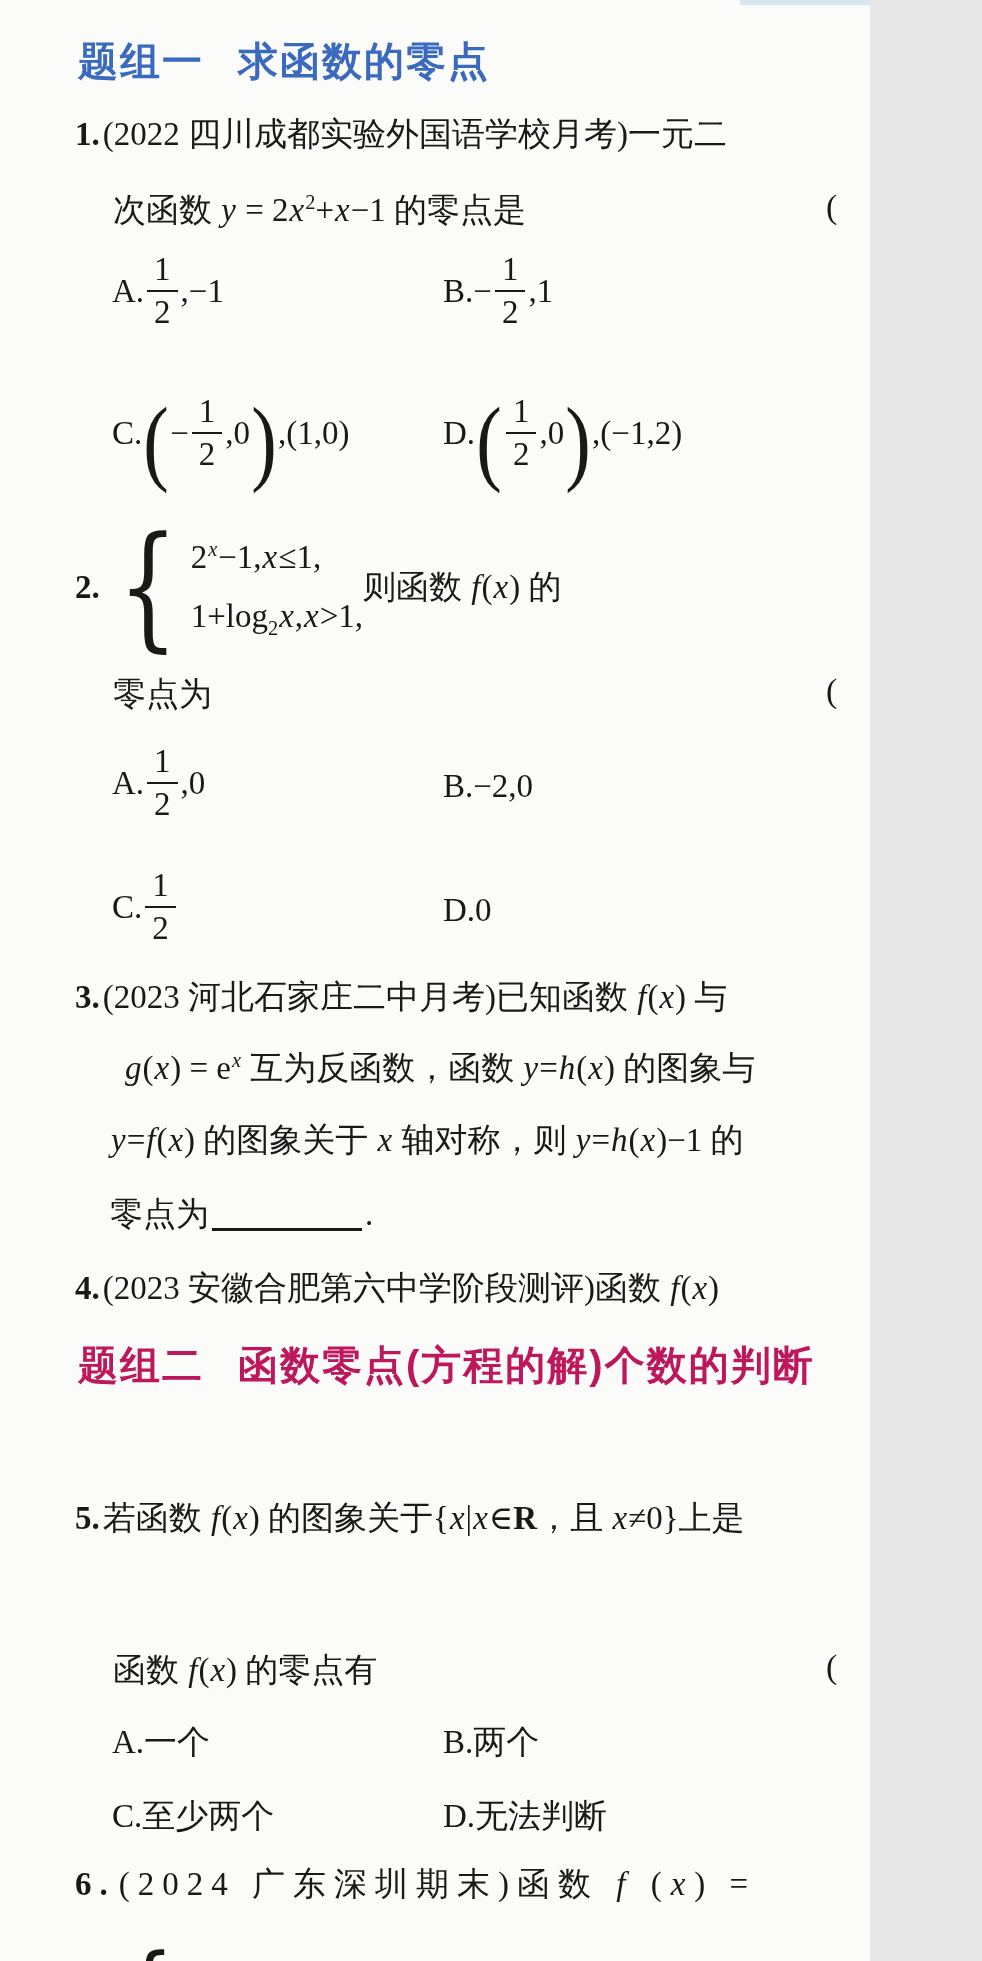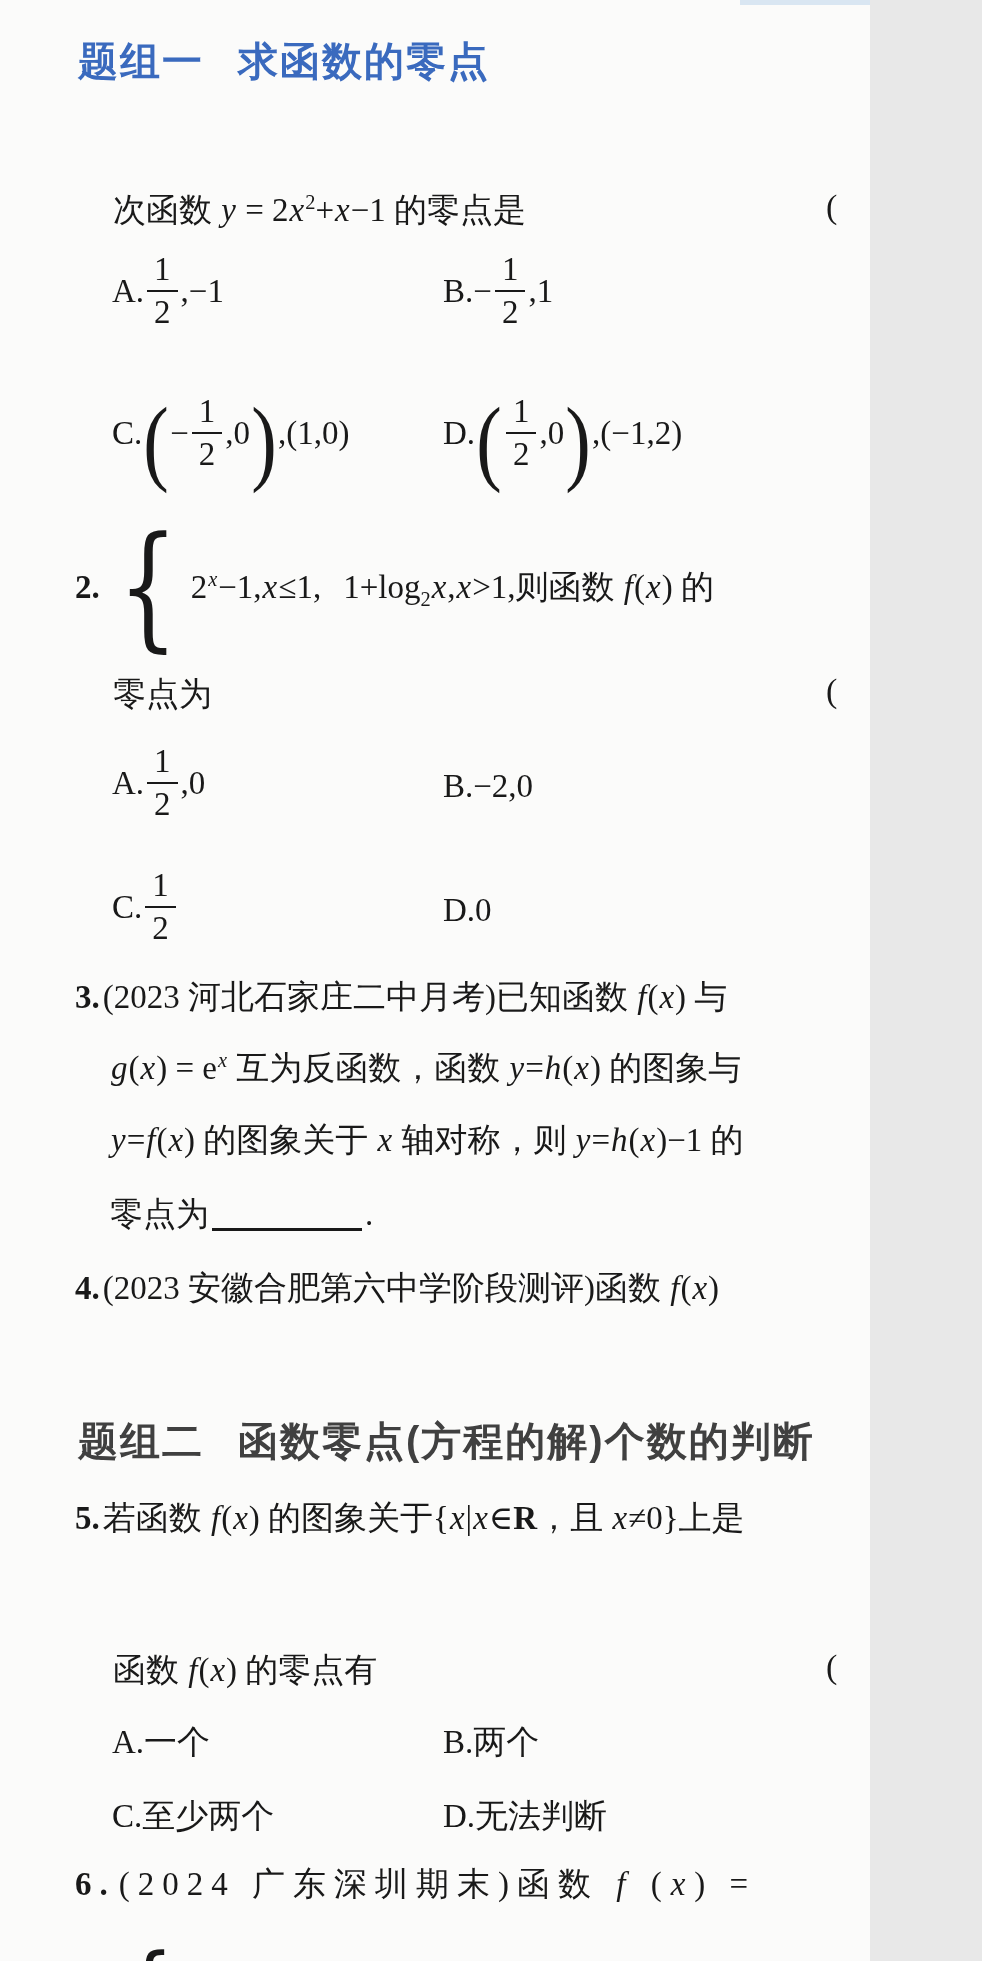--- a/index.html
+++ b/index.html
@@ -31,34 +31,35 @@
   .blank{display:inline-block;border-bottom:3px solid #191919;height:1.0em;vertical-align:-6px;margin:0 3px;}
   .bigparen{
     display:inline-block;font-size:2.9em;font-weight:400;line-height:1;
     transform:scaleX(0.8);vertical-align:-0.3em;margin:0 -2px;
   }
   .pw-row{position:absolute;display:flex;align-items:center;white-space:nowrap;}
   .brace{
     font-family:"DejaVu Serif",serif;font-size:135px;font-weight:200;
     display:inline-block;transform:scaleX(0.7);line-height:0.9;margin:0 -6px 0 2px;
   }
-  .pw-lines{display:inline-flex;gap:22px;padding-left:6px;}
+  .pw-lines{display:inline-flex;flex-direction:column;gap:22px;padding-left:6px;}
   .spread{letter-spacing:8px;}
   .answer-paren{position:absolute;left:826px;white-space:nowrap;font-size:34px;}
 </style>
 </head>
 <body>
 
 <div class="page">
   <div class="corner-strip"></div>
 
   <div class="heading" style="top:34px;left:78px;color:#3a6abe">
     <span>题组一</span><span class="hgap"></span><span>求函数的零点</span>
   </div>
 
+  <div class="ln" style="top:112px;left:75px"><b class="pnum">1.</b><span><span>(2022 四川成都实验外国语学校月考)一元二</span></span></div>
   <div class="ln" style="top:188px;left:113px"><span><span>次函数 </span><i class="var">y</i><span> = 2</span><i class="var">x</i><sup>2</sup><span>+</span><i class="var">x</i><span>−1 的零点是</span></span></div>
   <div class="answer-paren" style="top:188px"><span>(</span><span class="gap" style="width: 66px;"></span><span>)</span></div>
   <div class="ln" style="top:250px;left:112px"><span>A.</span><span class="frac"><span class="num">1</span><span class="den">2</span></span><span>,−1</span></div>
   <div class="ln" style="top:250px;left:443px"><span>B.−</span><span class="frac"><span class="num">1</span><span class="den">2</span></span><span>,1</span></div>
   <div class="ln" style="top:392px;left:112px"><span>C.</span><span class="bigparen">(</span><span>−</span><span class="frac"><span class="num">1</span><span class="den">2</span></span><span>,0</span><span class="bigparen">)</span><span>,(1,0)</span></div>
   <div class="ln" style="top:392px;left:443px"><span>D.</span><span class="bigparen">(</span><span class="frac"><span class="num">1</span><span class="den">2</span></span><span>,0</span><span class="bigparen">)</span><span>,(−1,2)</span></div>
 
   <div class="pw-row" style="top:516px;left:75px;height:142px">
     <b class="pnum">2.</b>
       <span class="brace">{</span>
@@ -69,27 +70,27 @@
       <span><span> 则函数 </span><i class="var">f</i><span>(</span><i class="var">x</i><span>) 的</span></span>
   </div>
   <div class="ln" style="top:672px;left:113px"><span>零点为</span></div>
   <div class="answer-paren" style="top:672px"><span>(</span><span class="gap" style="width: 66px;"></span><span>)</span></div>
   <div class="ln" style="top:742px;left:112px"><span>A.</span><span class="frac"><span class="num">1</span><span class="den">2</span></span><span>,0</span></div>
   <div class="ln" style="top:768px;left:443px"><span>B.−2,0</span></div>
   <div class="ln" style="top:866px;left:112px"><span>C.</span><span class="frac"><span class="num">1</span><span class="den">2</span></span></div>
   <div class="ln" style="top:892px;left:443px"><span>D.0</span></div>
 
   <div class="ln" style="top:975px;left:75px"><b class="pnum">3.</b><span><span>(2023 河北石家庄二中月考)已知函数 </span><i class="var">f</i><span>(</span><i class="var">x</i><span>) 与</span></span></div>
-  <div class="ln" style="top:1046px;left:110px"><i class="var">g</i><span>(</span><i class="var">x</i><span>) = e</span><sup><i class="var">x</i></sup><span> 互为反函数，函数 </span><i class="var">y</i><span>=</span><i class="var">h</i><span>(</span><i class="var">x</i><span>) 的图象与</span></div>
+  <div class="ln" style="top:1046px;left:124px"><i class="var">g</i><span>(</span><i class="var">x</i><span>) = e</span><sup><i class="var">x</i></sup><span> 互为反函数，函数 </span><i class="var">y</i><span>=</span><i class="var">h</i><span>(</span><i class="var">x</i><span>) 的图象与</span></div>
   <div class="ln" style="top:1118px;left:110px"><i class="var">y</i><span>=</span><i class="var">f</i><span>(</span><i class="var">x</i><span>) 的图象关于 </span><i class="var">x</i><span> 轴对称，则 </span><i class="var">y</i><span>=</span><i class="var">h</i><span>(</span><i class="var">x</i><span>)−1 的</span></div>
   <div class="ln" style="top:1192px;left:110px"><span>零点为</span><span class="blank" style="width: 150px;"></span><span>.</span></div>
 
   <div class="ln" style="top:1266px;left:75px"><b class="pnum">4.</b><span><span>(2023 安徽合肥第六中学阶段测评)函数 </span><i class="var">f</i><span>(</span><i class="var">x</i><span>)</span></span></div>
 
-  <div class="heading" style="top:1414px;left:78px;color:#404040">
+  <div class="heading" style="top:1338px;left:78px;color:#be185d">
     <span>题组二</span><span class="hgap"></span><span>函数零点(方程的解)个数的判断</span>
   </div>
 
   <div class="ln" style="top:1496px;left:75px"><b class="pnum">5.</b><span><span>若函数 </span><i class="var">f</i><span>(</span><i class="var">x</i><span>) 的图象关于{</span><i class="var">x</i><span>|</span><i class="var">x</i><span>∈</span><b>R</b><span>，且 </span><i class="var">x</i><span>≠0}上是</span></span></div>
   <div class="ln" style="top:1648px;left:113px"><span>函数 </span><i class="var">f</i><span>(</span><i class="var">x</i><span>) 的零点有</span></div>
   <div class="answer-paren" style="top:1648px"><span>(</span><span class="gap" style="width: 66px;"></span><span>)</span></div>
   <div class="ln" style="top:1720px;left:112px"><span>A.一个</span></div>
   <div class="ln" style="top:1720px;left:443px"><span>B.两个</span></div>
   <div class="ln" style="top:1794px;left:112px"><span>C.至少两个</span></div>
   <div class="ln" style="top:1794px;left:443px"><span>D.无法判断</span></div>

